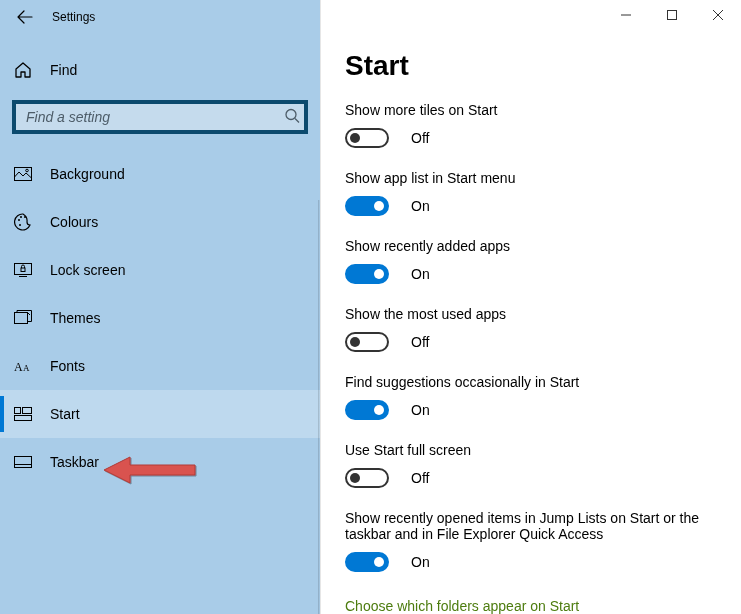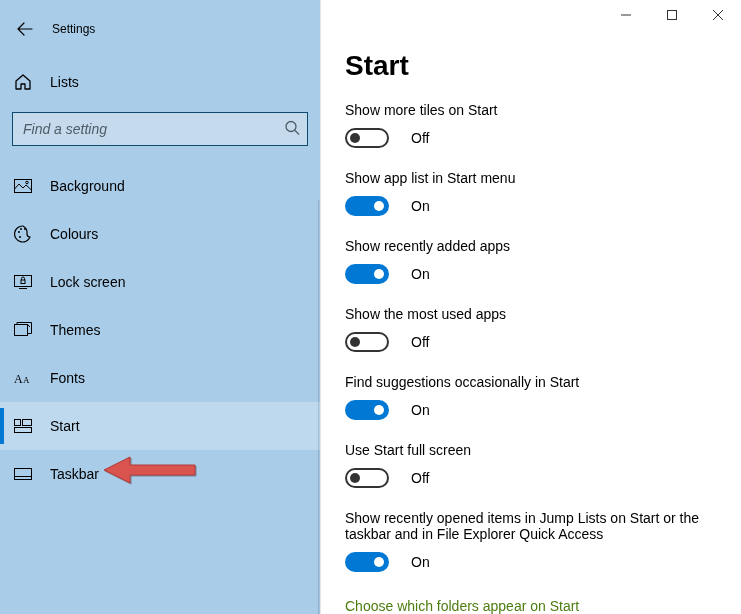--- a/index.html
+++ b/index.html
@@ -12,21 +12,20 @@
     height: 614px;
     overflow: hidden;
     display: flex;
     background: #fff;
   }
   .sidebar {
     width: 320px;
     height: 100%;
     background: #a9cce8;
     position: relative;
-    padding-top: 12px;
   }
   .titlebar {
     display: flex;
     align-items: center;
     padding: 6px 14px 12px 14px;
   }
   .back-btn {
     width: 22px; height: 22px;
     display: flex; align-items: center; justify-content: center;
     cursor: pointer;
@@ -52,21 +51,21 @@
   }
   .nav-icon svg { display:block; }
   .nav-label { margin-left: 10px; font-size: 14px; }
   .search-wrap {
     margin: 0 12px 16px 12px;
     position: relative;
   }
   .search-input {
     width: 100%;
     height: 34px;
-    border: 1px solid #0c4a6e;
+    border: 4px solid #0c4a6e;
     background: #c5dbed;
     padding: 0 34px 0 10px;
     font-size: 14px;
     color: #444;
     outline: none;
   }
   .search-input::placeholder { color: #4d5c68; font-style: italic; }
   .search-icon {
     position: absolute;
     right: 8px; top: 50%; transform: translateY(-50%);
@@ -179,21 +178,21 @@
     </div>
     <span class="app-title">Settings</span>
   </div>
 
   <div class="home-row">
     <span class="nav-icon">
       <svg width="18" height="18" viewBox="0 0 18 18">
           <path d="M2 8 L9 2 L16 8 V16 H11 V11 H7 V16 H2 Z" fill="none" stroke="#000" stroke-width="1.3" stroke-linejoin="round"></path>
         </svg>
     </span>
-    <span class="nav-label">Lists</span>
+    <span class="nav-label">Find</span>
   </div>
 
   <div class="search-wrap">
     <input class="search-input" placeholder="Find a setting" style="">
     <span class="search-icon">
       <svg width="16" height="16" viewBox="0 0 16 16">
           <circle cx="7" cy="7" r="5" fill="none" stroke="#4d5c68" stroke-width="1.3"></circle>
           <line x1="11" y1="11" x2="15" y2="15" stroke="#4d5c68" stroke-width="1.3"></line>
         </svg>
     </span>

